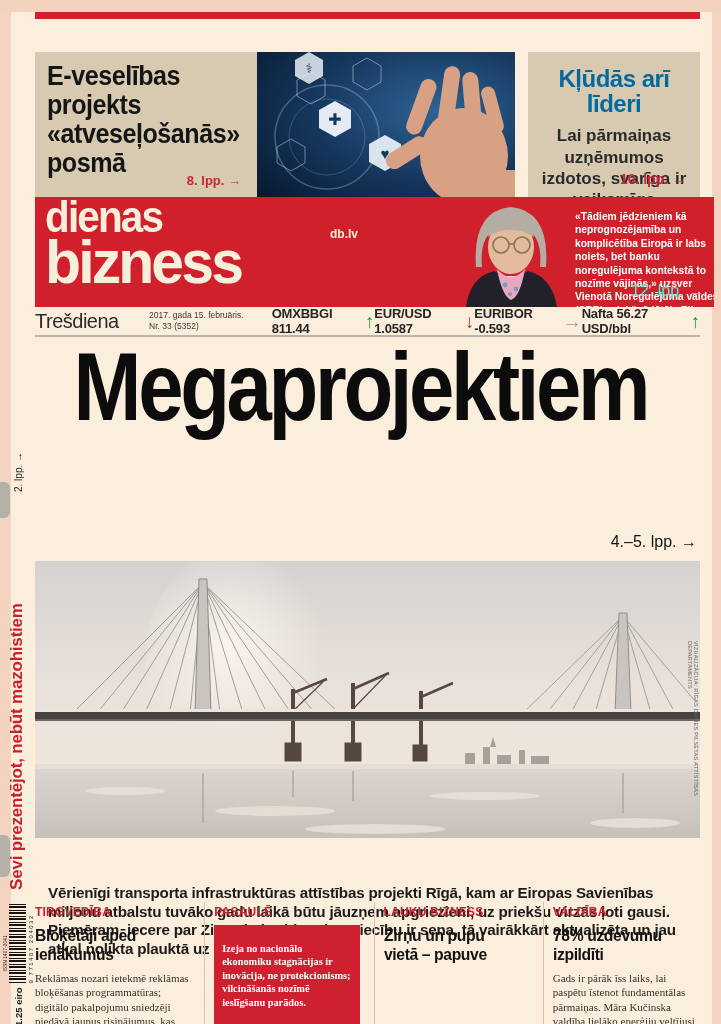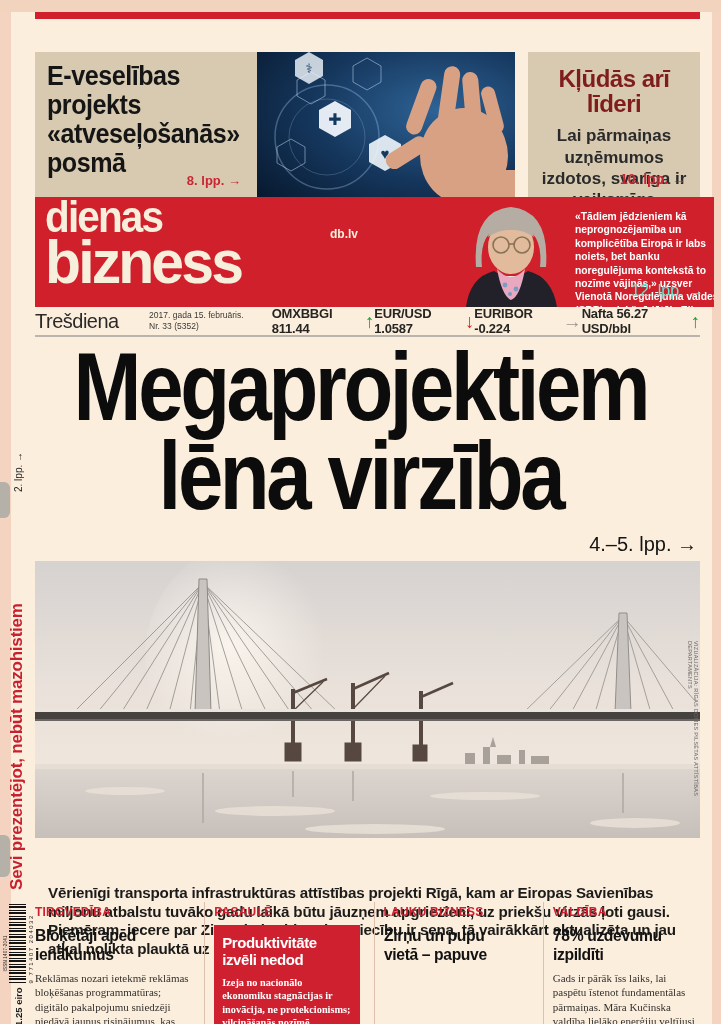--- a/index.html
+++ b/index.html
@@ -15,21 +15,21 @@
   .tab2 { top:823px; height:42px; }
 
   
   .teaser { position:absolute; top:40px; height:145px; background:#d7cab0; }
   .teaser-left { left:35px; width:222px; padding:10px 12px; }
   .teaser-left h2 { font-size:27px; line-height:1.07; color:#151515; font-weight:700; letter-spacing:-0.5px; transform:scaleX(0.93); transform-origin:left top; white-space:pre-line; }
   .pageref { color:#c92632; font-weight:700; font-size:13px;margin-left:20px; }
   .teaser-left .pageref { position:absolute; right:16px; bottom:9px; }
   .teaser-photo { position:absolute; left:257px; top:40px; width:258px; height:145px; overflow:hidden; }
   .teaser-right { left:528px; width:172px; padding:14px 10px; text-align:center; }
-  .teaser-right h2 { font-size:24px; line-height:1.05; color:#7f1d1d; font-weight:700; letter-spacing:-0.5px; }
+  .teaser-right h2 { font-size:24px; line-height:1.05; color:#0369a1; font-weight:700; letter-spacing:-0.5px; }
   .teaser-right p { margin-top:9px; font-size:17px; line-height:1.25; color:#2a2a2a; font-weight:700; }
   .teaser-right .pageref { position:absolute; right:14px; bottom:10px; font-size:14px; }
 
   
   .masthead { position:absolute; left:35px; top:185px; width:679px; height:110px; background:#d0202c; overflow:hidden; }
   .logo { position:absolute; left:10px; top:2px; color:#f6efdc; font-weight:700; line-height:0.82; letter-spacing:-2px; }
   .logo .l1 { font-size:44px; transform:scaleX(0.92); transform-origin:left top; display:block; }
   .logo .l2 { font-size:62px; transform:scaleX(0.95); transform-origin:left top; display:block; margin-top:2px; letter-spacing:-3px; }
   .logo-domain { position:absolute; left:295px; top:30px; color:#f6efdc; font-size:12px; font-weight:700; letter-spacing:0; }
   .portrait { position:absolute; left:425px; top:0; width:103px; height:110px; }
@@ -43,21 +43,21 @@
   .tickers { display:flex; flex:1; justify-content:space-between; align-items:center; margin-left:28px; }
   .ticker { display:flex; align-items:center; font-size:13px; font-weight:700; color:#262522; letter-spacing:-0.2px; }
   .t-arrow { font-size:19px; font-weight:400; line-height:1; }
   .t-up { color:#1f9d3a; } .t-down { color:#d6252e; } .t-flat { color:#9a958e; }
   .date-rule { position:absolute; left:35px; top:323px; width:665px; height:2px; background:#b9b4ac; }
 
   
   .main-head { position:absolute; left:0; top:330px; width:721px; text-align:center; color:#0c0c0c; font-weight:700; }
   .main-head .hl { display:block; font-size:96px; line-height:0.93; letter-spacing:-4px; }
   .main-head .hl span { display:inline-block; transform:scaleX(0.85); transform-origin:center; white-space:nowrap; }
-  .main-ref { position:absolute; right:24px; top:521px; font-size:20px; color:#141414; font-weight:400; }
+  .main-ref { position:absolute; right:24px; top:521px; font-size:16px; color:#141414; font-weight:400; }
 
   
   .bridge { position:absolute; left:35px; top:549px; width:665px; height:277px; overflow:hidden; }
   .photo-credit { position:absolute; right:1px; top:80px; writing-mode:vertical-rl; font-size:5.5px; color:#6b6660; letter-spacing:0.3px; }
 
   
   .standfirst { position:absolute; left:48px; top:831px; width:630px; text-align:left; font-size:15.2px; font-weight:700; line-height:1.23; color:#1b1b1a; letter-spacing:-0.2px;margin-top:41px; }
 
   
   .bottom { position:absolute; left:35px; top:890px; width:665px; display:grid; grid-template-columns:1fr 1fr 1fr 1fr; gap:12px; }
@@ -182,34 +182,33 @@
     <span class="tickers">
       <span class="ticker">
         <span>OMXBBGI 811.44</span>
         <span class="t-arrow t-up">↑</span>
       </span>
       <span class="ticker">
         <span>EUR/USD 1.0587</span>
         <span class="t-arrow t-down">↓</span>
       </span>
       <span class="ticker">
-        <span>EURIBOR -0.224</span>
+        <span>EURIBOR -0.593</span>
         <span class="t-arrow t-flat">→</span>
       </span>
       <span class="ticker">
         <span>Nafta 56.27 USD/bbl</span>
         <span class="t-arrow t-up">↑</span>
       </span>
     </span>
   </div>
   <div class="date-rule"></div>
 
   <div class="main-head">
     <span class="hl"><span>Megaprojektiem</span></span>
-    <span class="hl"><span>lēna virzība</span></span>
   </div>
   <span class="main-ref">4.–5. lpp. →</span>
 
   <div class="bridge">
     <svg width="665" height="277" viewBox="0 0 665 277">
       <defs>
         <linearGradient id="sky" x1="0" y1="0" x2="0" y2="1">
           <stop offset="0%" stop-color="#d6d2d0"></stop>
           <stop offset="60%" stop-color="#e9e1da"></stop>
           <stop offset="100%" stop-color="#efe6dd"></stop>
@@ -305,21 +304,20 @@
   <div class="bottom">
     <div class="col">
       <span class="label">TIRGVEDĪBA</span>
       <h3>Bloķētāji apēd ienākumus</h3>
       <p class="body">Reklāmas nozari ietekmē reklāmas bloķēšanas programmatūras; digitālo pakalpojumu sniedzēji piedāvā jaunus risinājumus, kas ļauj aizbēgt no reklāmām.</p>
       
     </div>
     <div class="col">
       <span class="label">PASAULĒ</span>
       <div class="redbox">
-        <h3>Produktivitāte izvēli nedod</h3>
         <p class="body">Izeja no nacionālo ekonomiku stagnācijas ir inovācija, ne protekcionisms; vilcināšanās nozīmē ieslīgšanu parādos.</p>
 
       </div>
     </div>
     <div class="col">
       <span class="label">LAUKU BIZNESS</span>
       <h3>Zirņu un pupu vietā – papuve</h3>
       
     </div>
     <div class="col">

